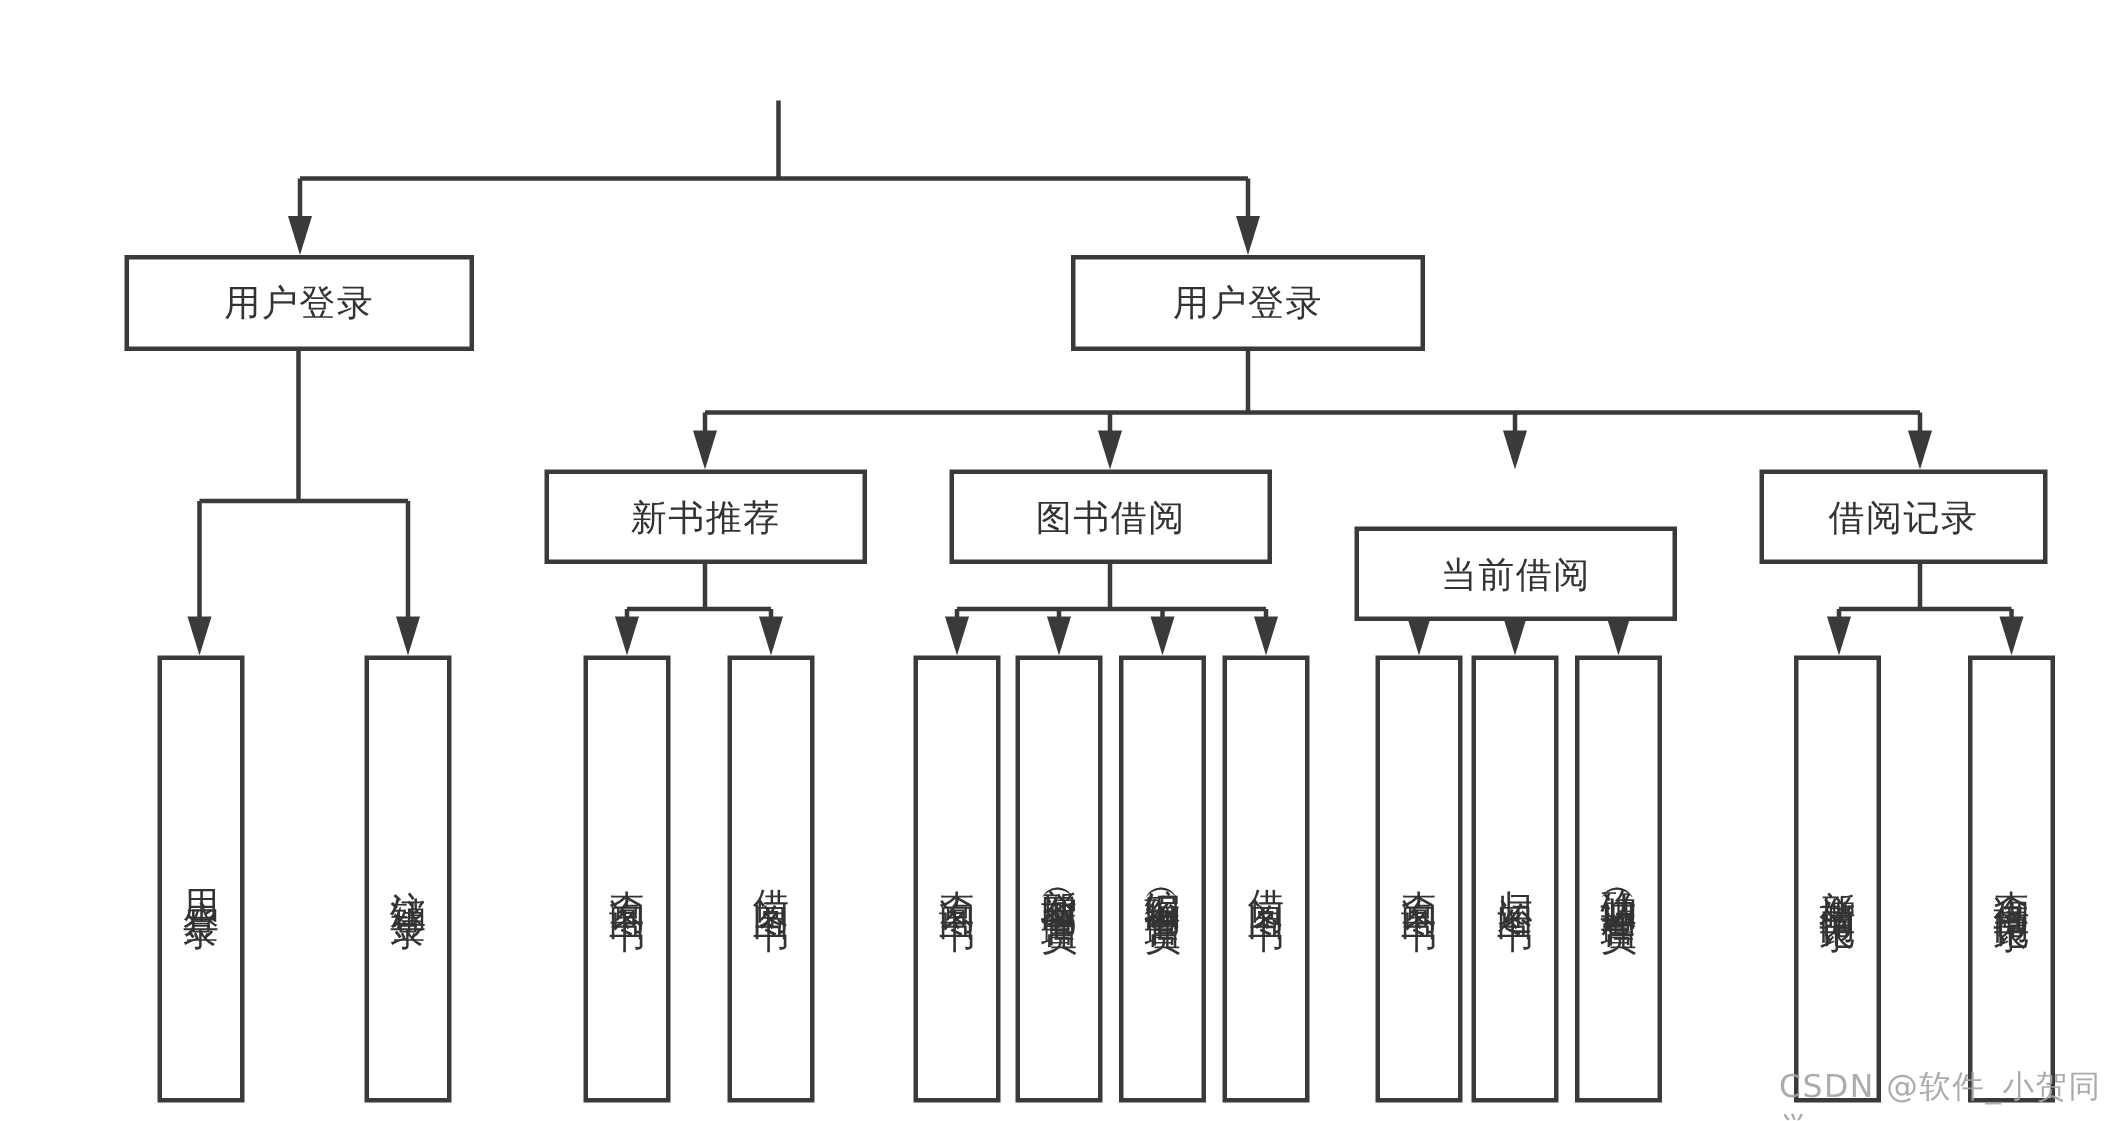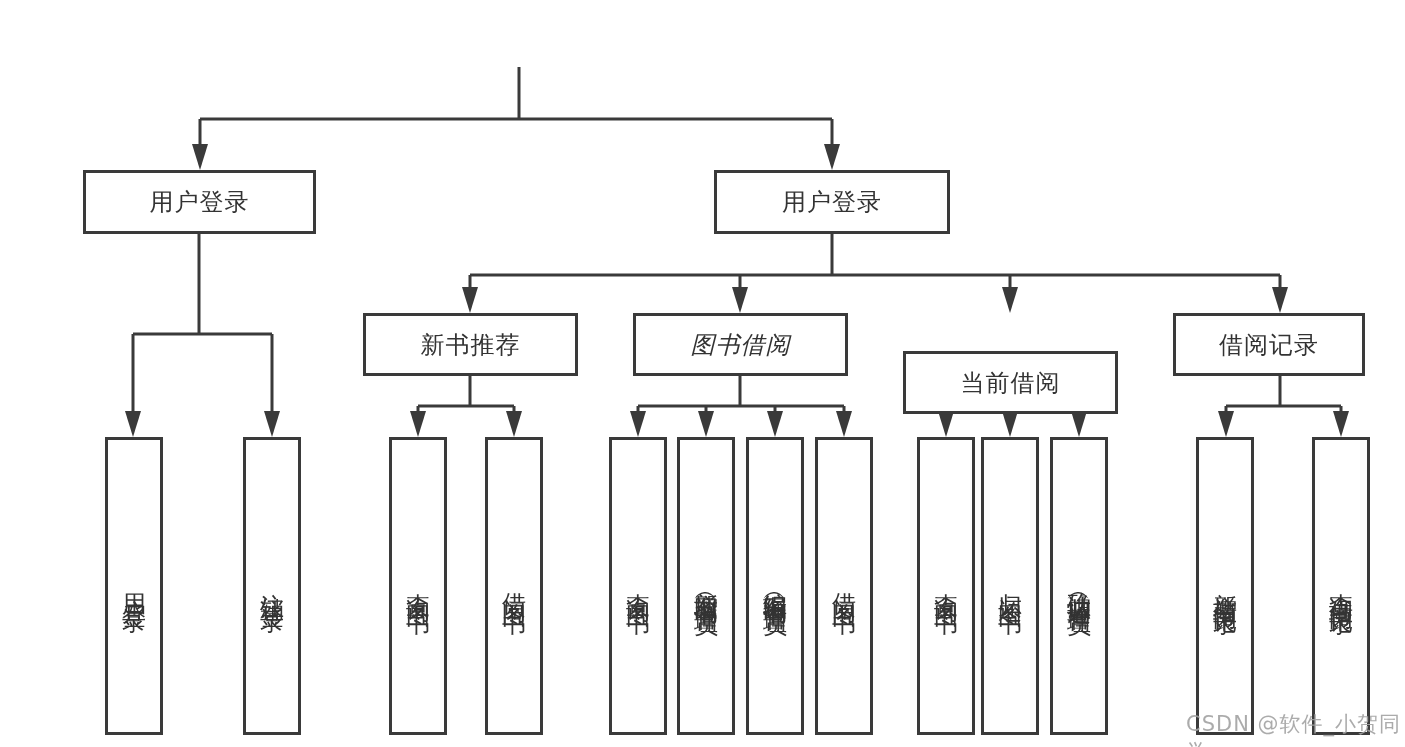--- a/index.html
+++ b/index.html
@@ -87,21 +87,21 @@
       <polygon points="1218,411 1234,411 1226,437"></polygon>
       <polygon points="1333,411 1349,411 1341,437"></polygon>
     </g>
   </svg>
 
 
   <div class="node hnode l2" style="left:83px; width:233px;">用户登录</div>
   <div class="node hnode l2" style="left:714px; width:236px;">用户登录</div>
 
   <div class="node hnode l3" style="left:363px; width:215px;">新书推荐</div>
-  <div class="node hnode l3" style="left:633px; width:215px;font-style:italic;">图书借阅</div>
+  <div class="node hnode l3" style="left:633px; width:215px;">图书借阅</div>
   <div class="node hnode l3" style="left:903px; width:215px;margin-top:38px;">当前借阅</div>
   <div class="node hnode l3" style="left:1173px; width:192px;">借阅记录</div>
 
   <div class="vnode" style="left:105px;">用户登录</div>
   <div class="vnode" style="left:243px;">注销登录</div>
 
   <div class="vnode" style="left:389px;">查询图书</div>
   <div class="vnode" style="left:485px;">借阅图书</div>
 
   <div class="vnode" style="left:609px;">查询图书</div>

